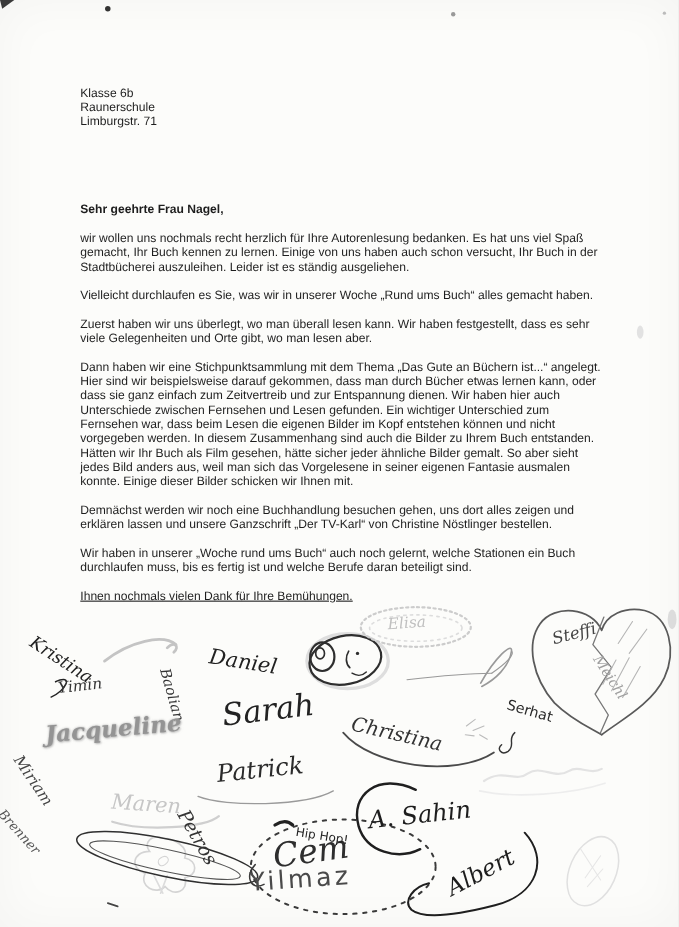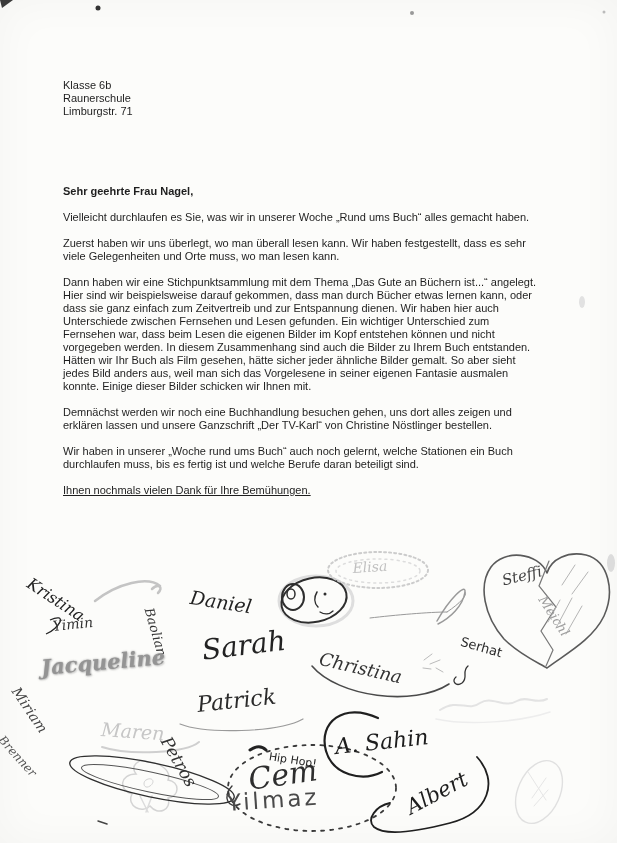--- a/index.html
+++ b/index.html
@@ -3,21 +3,21 @@
 <meta charset="utf-8">
 <style>
   html,body { margin:0; padding:0; background:#e8e8e6; }
   .page {
     position:relative; width:617px; height:843px; margin:0 auto;
     background:#fcfcfa; overflow:hidden;
     box-shadow: inset 0 0 45px rgba(0,0,0,0.035);
     font-family:"Liberation Sans", sans-serif;
   }
   .letter {
-    position:absolute; left:63px; top:79px; width:476px;
+    position:absolute; left:73px; top:79px; width:476px;
     font-size:11px; line-height:13px; color:#1e1e1e;
     -webkit-font-smoothing:antialiased;
   }
   .letter p { margin:0 0 13px 0; }
   .address div { line-height:13px; }
   .salutation { margin:67px 0 13px 0 !important;font-weight:bold; }
   .closing { margin-bottom:0 !important;text-decoration:underline; }
 
   .sig {
     position:absolute; white-space:nowrap; transform-origin:left top;
@@ -33,22 +33,23 @@
 
 <div class="page">
 
   <div class="letter">
     <div class="address">
       <div>Klasse 6b</div>
       <div>Raunerschule</div>
       <div>Limburgstr. 71</div>
     </div>
     <p class="salutation">Sehr geehrte Frau Nagel,</p>
+    <p>wir wollen uns nochmals recht herzlich für Ihre Autorenlesung bedanken. Es hat uns viel Spaß gemacht, Ihr Buch kennen zu lernen. Einige von uns haben auch schon versucht, Ihr Buch in der Stadtbücherei auszuleihen. Leider ist es ständig ausgeliehen.</p>
     <p>Vielleicht durchlaufen es Sie, was wir in unserer Woche „Rund ums Buch“ alles gemacht haben.</p>
-    <p>Zuerst haben wir uns überlegt, wo man überall lesen kann. Wir haben festgestellt, dass es sehr viele Gelegenheiten und Orte muss, wo man lesen kann.</p>
+    <p>Zuerst haben wir uns überlegt, wo man überall lesen kann. Wir haben festgestellt, dass es sehr viele Gelegenheiten und Orte gibt, wo man lesen aber.</p>
     <p>Dann haben wir eine Stichpunktsammlung mit dem Thema „Das Gute an Büchern ist...“ angelegt. Hier sind wir beispielsweise darauf gekommen, dass man durch Bücher etwas lernen kann, oder dass sie ganz einfach zum Zeitvertreib und zur Entspannung dienen. Wir haben hier auch Unterschiede zwischen Fernsehen und Lesen gefunden. Ein wichtiger Unterschied zum Fernsehen war, dass beim Lesen die eigenen Bilder im Kopf entstehen können und nicht vorgegeben werden. In diesem Zusammenhang sind auch die Bilder zu Ihrem Buch entstanden. Hätten wir Ihr Buch als Film gesehen, hätte sicher jeder ähnliche Bilder gemalt. So aber sieht jedes Bild anders aus, weil man sich das Vorgelesene in seiner eigenen Fantasie ausmalen konnte. Einige dieser Bilder schicken wir Ihnen mit.</p>
     <p>Demnächst werden wir noch eine Buchhandlung besuchen gehen, uns dort alles zeigen und erklären lassen und unsere Ganzschrift „Der TV-Karl“ von Christine Nöstlinger bestellen.</p>
     <p>Wir haben in unserer „Woche rund ums Buch“ auch noch gelernt, welche Stationen ein Buch durchlaufen muss, bis es fertig ist und welche Berufe daran beteiligt sind.</p>
     <p class="closing">Ihnen nochmals vielen Dank für Ihre Bemühungen.</p>
   </div>
 
   <svg class="doodles" width="617" height="843" viewBox="0 0 617 843">
 
     <g>
       <path d="M 0 0 L 13 0 L 2 8 Z" fill="#3a3a3a"></path>

